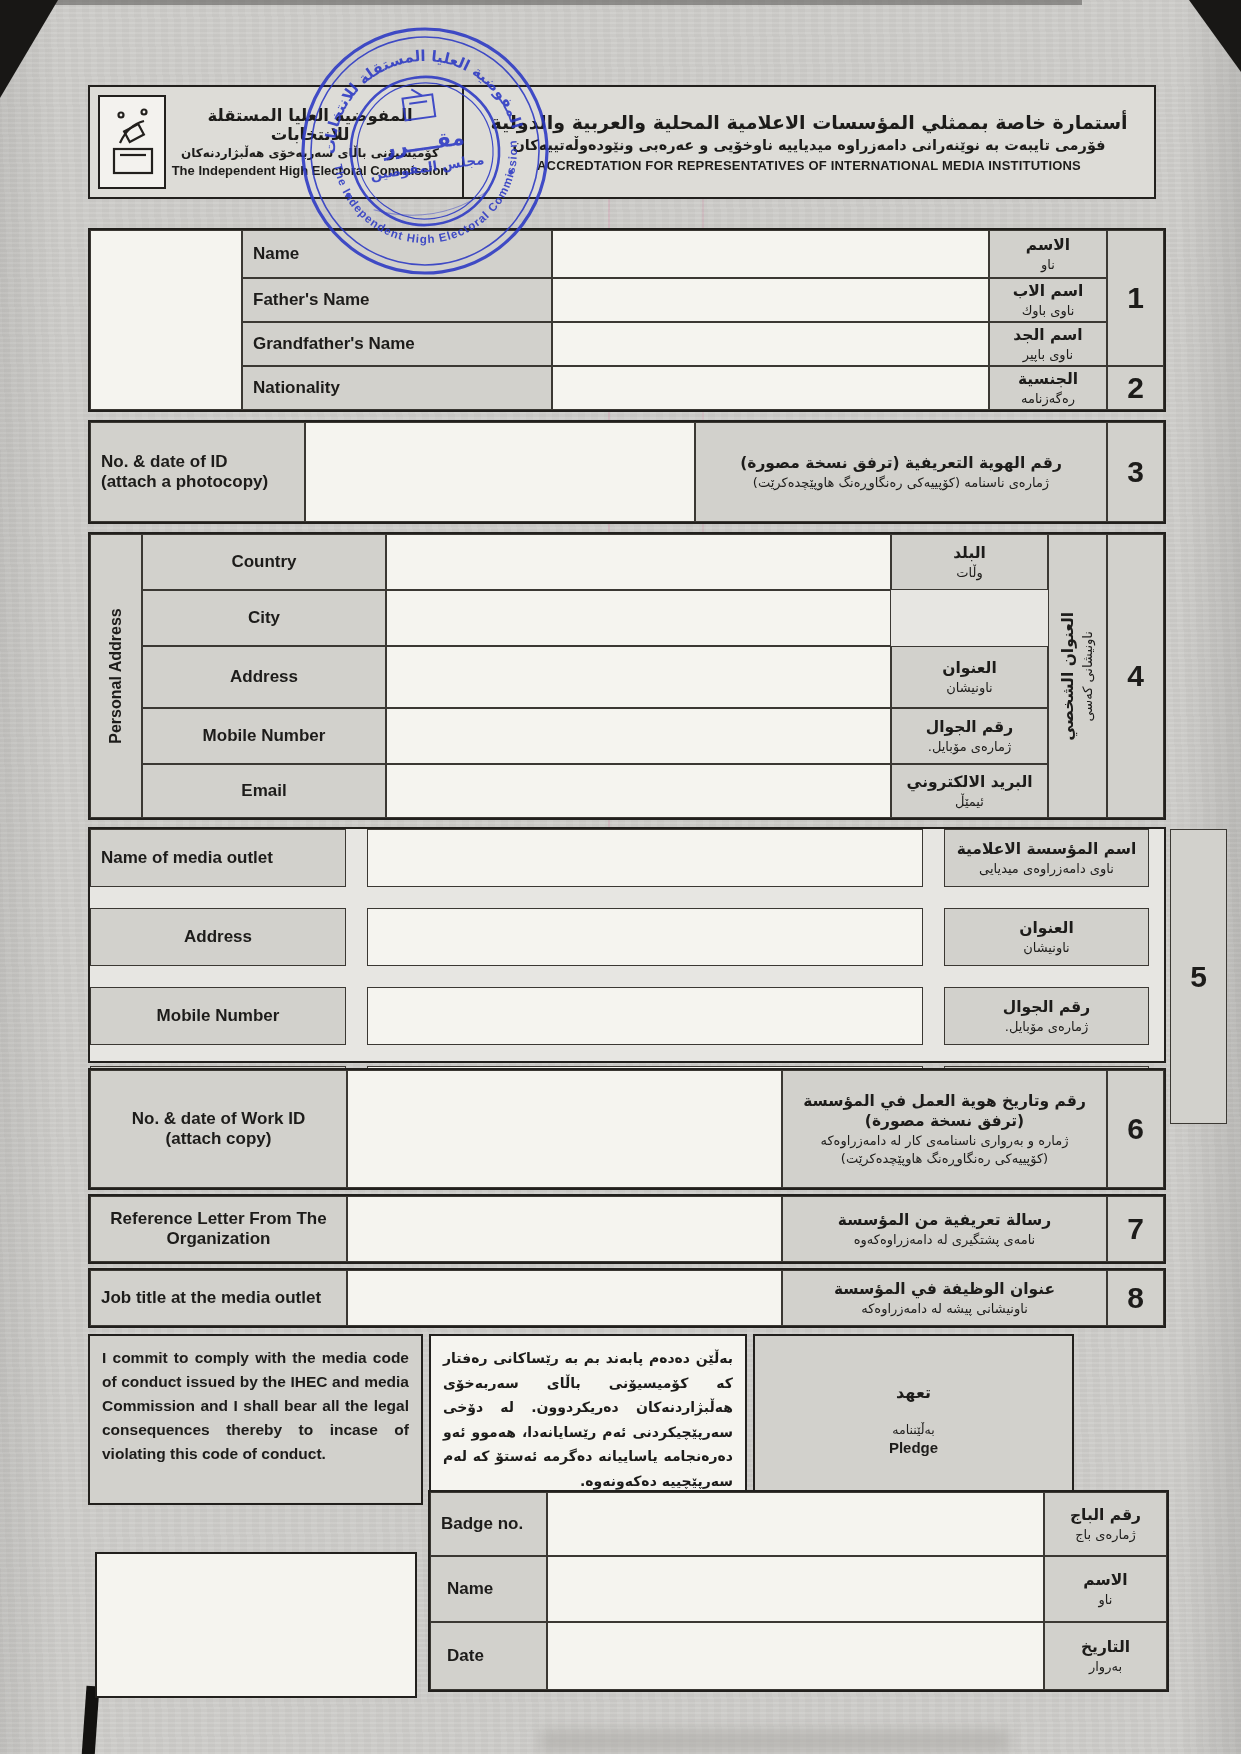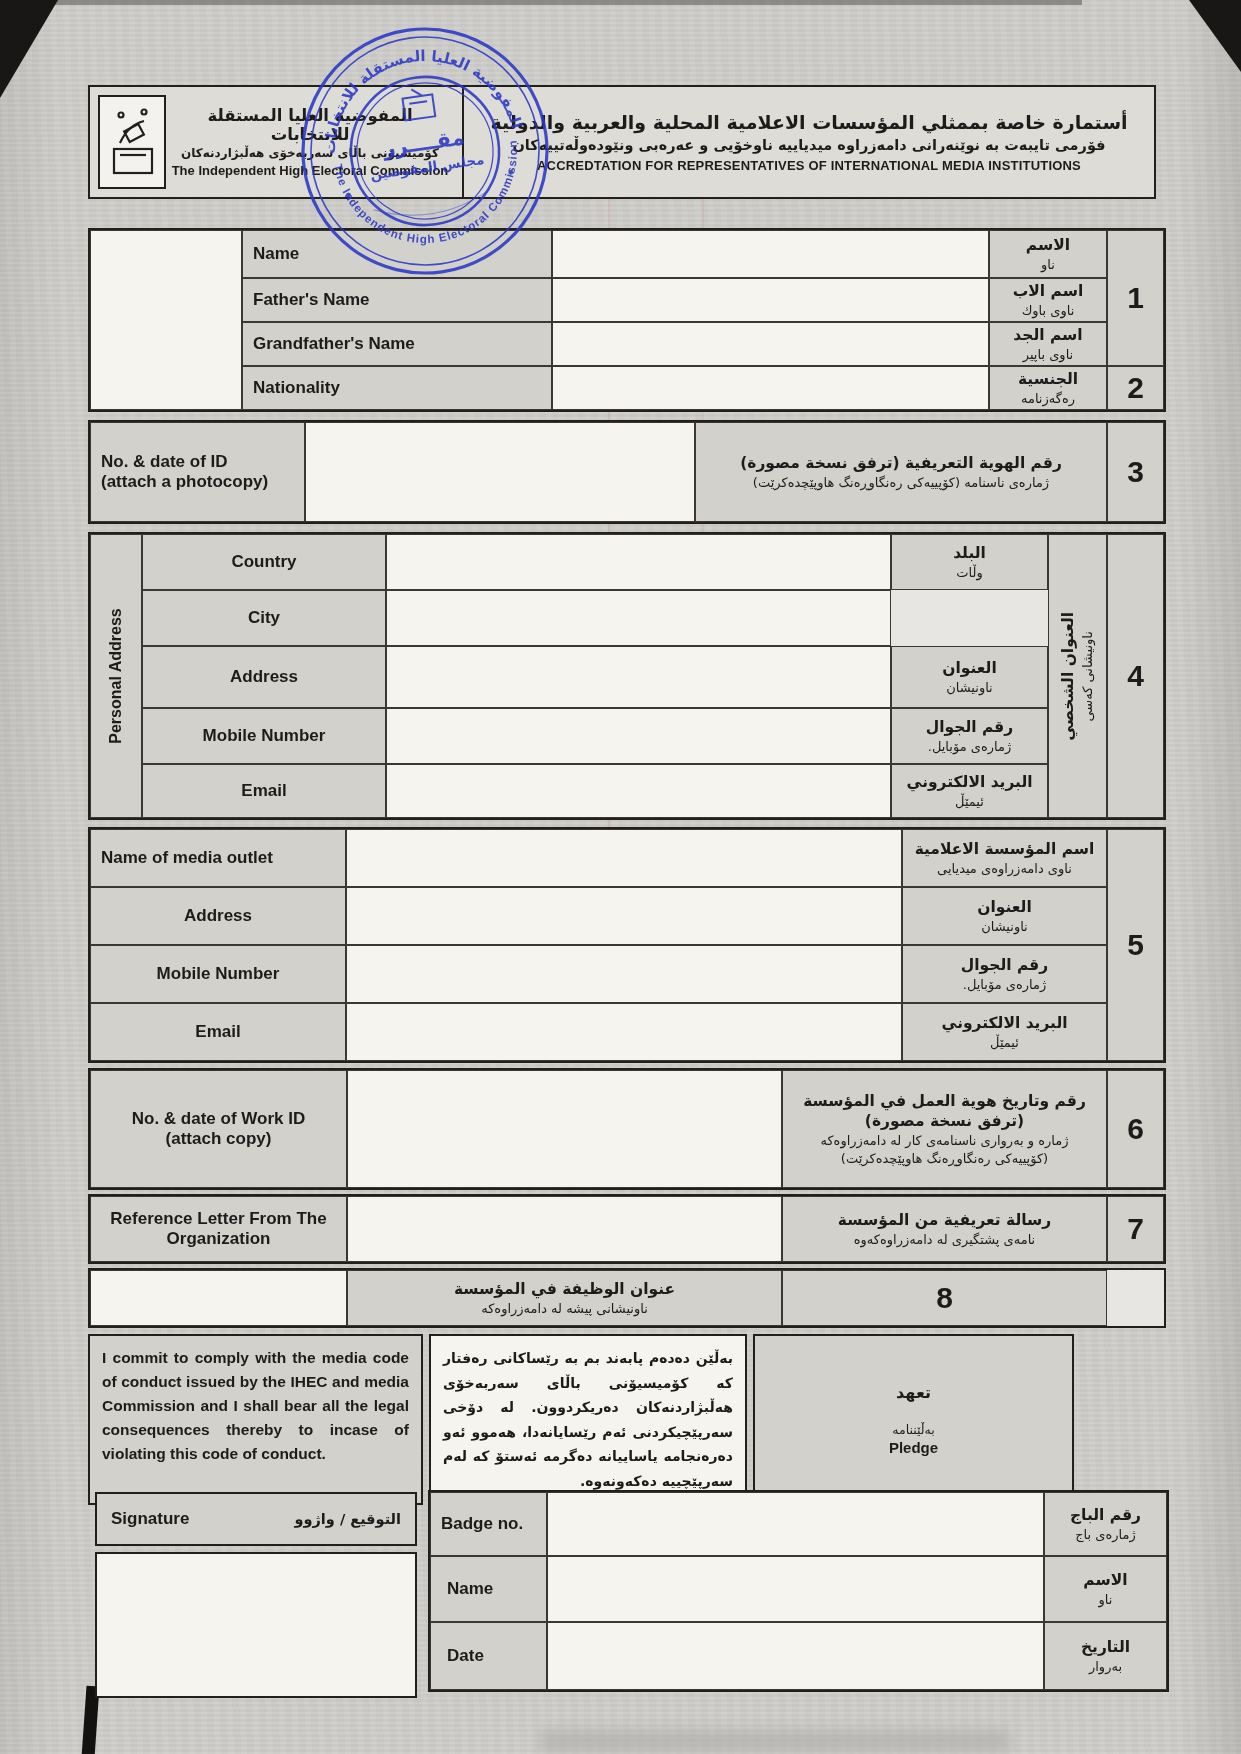--- a/index.html
+++ b/index.html
@@ -201,21 +201,21 @@
 
     <div class="arl vert" style="grid-area:1/5/6/6;">
       <span class="vin">
         <span class="a" dir="rtl" style="display:block;">العنوان الشخصي</span>
         <span class="k" dir="rtl" style="display:block;">ناونيشانى كەسى</span>
       </span>
     </div>
     <div class="num" style="grid-area:1/6/6/7;">4</div>
   </div>
 
-  <div class="sec" style="left:88px;top:827px;width:1074px;height:232px;grid-template-columns:256px 556px 205px 57px;grid-template-rows:58px 58px 58px 58px;">
+  <div class="sec" style="left:88px;top:827px;width:1074px;height:232px;grid-template-columns:256px 556px 205px 57px;grid-template-rows:58px 58px 58px 58px;gap:21px;">
     <div class="enl" style="grid-area:1/1/2/2;">Name of media outlet</div>
     <div class="inp" style="grid-area:1/2/2/3;"></div>
     <div class="arl" style="grid-area:1/3/2/4;">
       <span class="a" dir="rtl">اسم المؤسسة الاعلامية</span>
       <span class="k" dir="rtl">ناوى دامەزراوەى ميديايى</span>
     </div>
 
     <div class="enl center" style="grid-area:2/1/3/2;">Address</div>
     <div class="inp" style="grid-area:2/2/3/3;"></div>
     <div class="arl" style="grid-area:2/3/3/4;">
@@ -258,42 +258,39 @@
 Organization</div>
     <div class="inp"></div>
     <div class="arl">
       <span class="a" dir="rtl">رسالة تعريفية من المؤسسة</span>
       <span class="k" dir="rtl">نامەى پشتگيرى له دامەزراوەكەوه</span>
     </div>
     <div class="num">7</div>
   </div>
 
   <div class="sec" style="left:88px;top:1268px;width:1074px;height:56px;grid-template-columns:257px 435px 325px 57px;grid-template-rows:1fr;">
+    <div class="enl">Job title at the media outlet</div>
     <div class="inp"></div>
     <div class="arl">
       <span class="a" dir="rtl">عنوان الوظيفة في المؤسسة</span>
       <span class="k" dir="rtl">ناونيشانى پيشه له دامەزراوەكه</span>
     </div>
     <div class="num">8</div>
   </div>
 
   <div class="pledge">
     <div class="pl-en">I commit to comply with the media code of conduct issued by the IHEC and  media Commission and I shall bear all the legal consequences thereby to incase of violating this code of conduct.</div>
     <div class="pl-ku" dir="rtl">بەڵێن دەدەم پابەند بم به رێساكانى رەفتار كه كۆميسيۆنى باڵاى سەربەخۆى هەڵبژاردنەكان دەريكردوون. له دۆخى سەرپێچيكردنى ئەم رێسايانەدا، هەموو ئەو دەرەنجامه ياساييانه دەگرمه ئەستۆ كه لەم سەرپێچييه دەكەونەوه.</div>
     <div class="pl-side">
       <span class="a" dir="rtl">تعهد</span>
       <span class="k" dir="rtl">بەڵێننامه</span>
       <span class="e">Pledge</span>
     </div>
   </div>
 
-  <div class="sig-head">
-    <span class="se">Signature</span>
-    <span class="sa" dir="rtl">التوقيع / واژوو</span>
-  </div>
   <div class="sig-box"></div>
 
   <div class="sec" style="left:428px;top:1490px;width:737px;height:198px;grid-template-columns:117px 497px 123px;grid-template-rows:64px 66px 68px;">
     <div class="enl" style="grid-area:1/1/2/2;">Badge no.</div>
     <div class="inp" style="grid-area:1/2/2/3;"></div>
     <div class="arl" style="grid-area:1/3/2/4;">
       <span class="a" dir="rtl">رقم الباج</span>
       <span class="k" dir="rtl">ژمارەى باج</span>
     </div>
 

